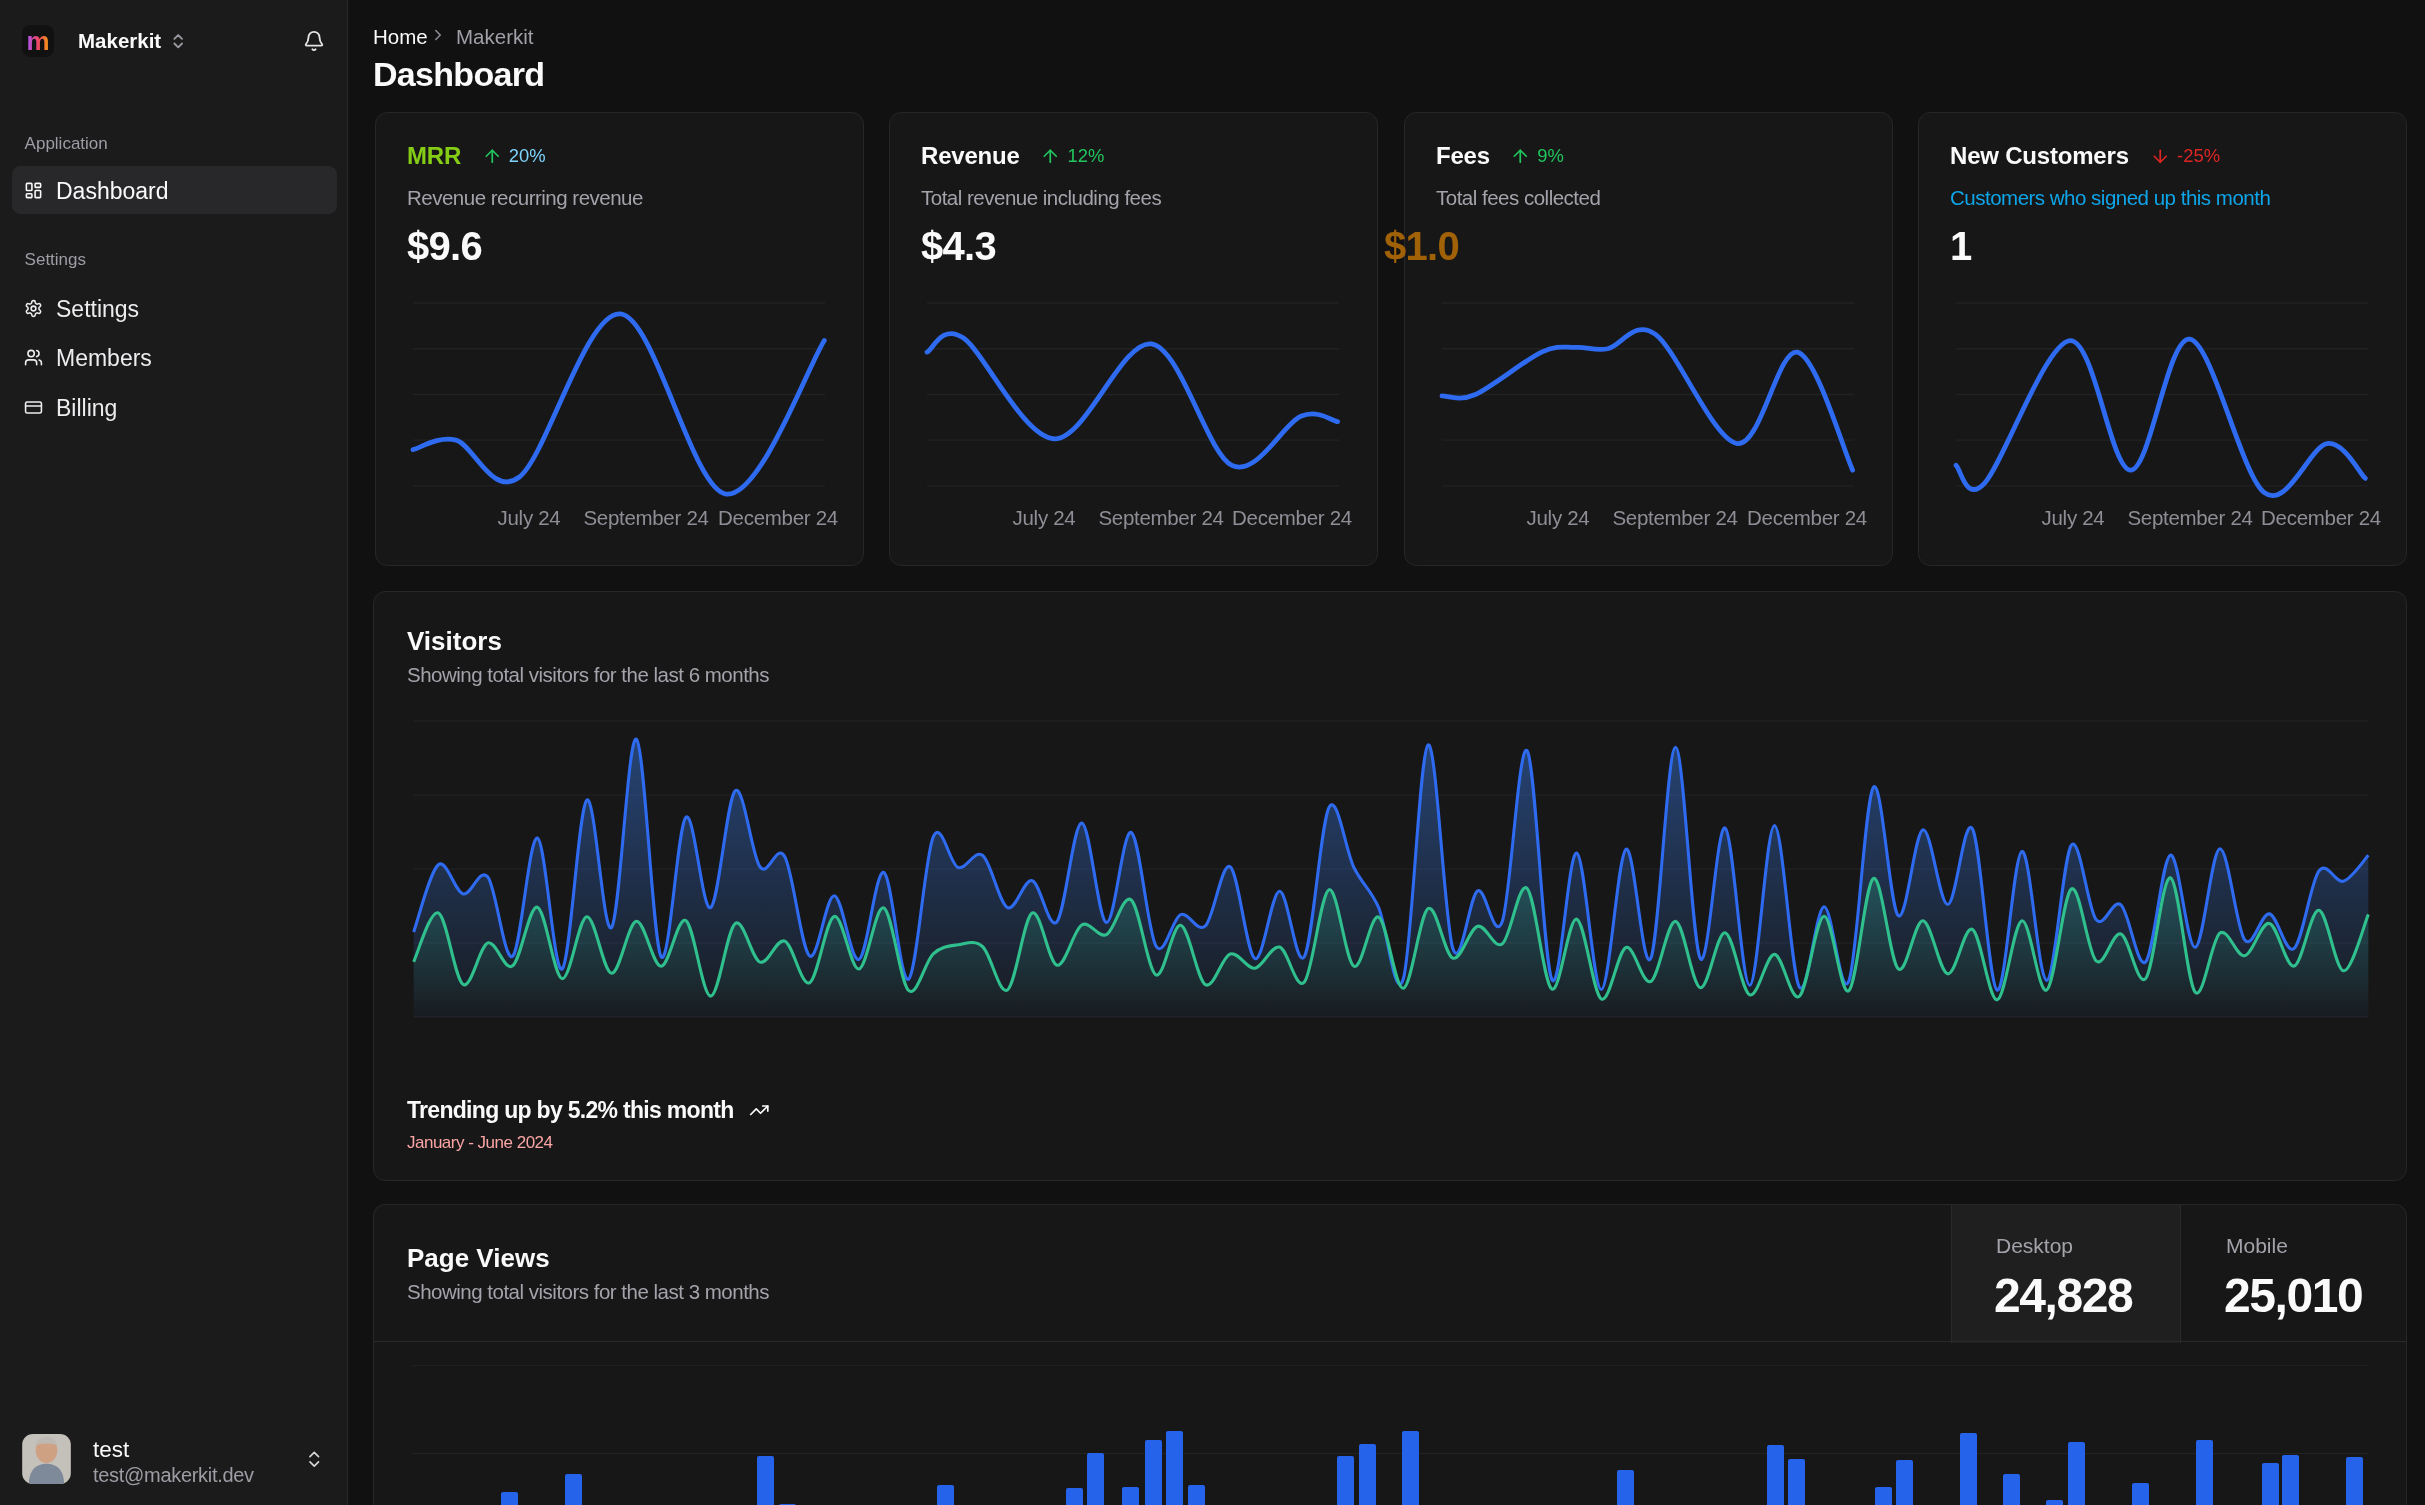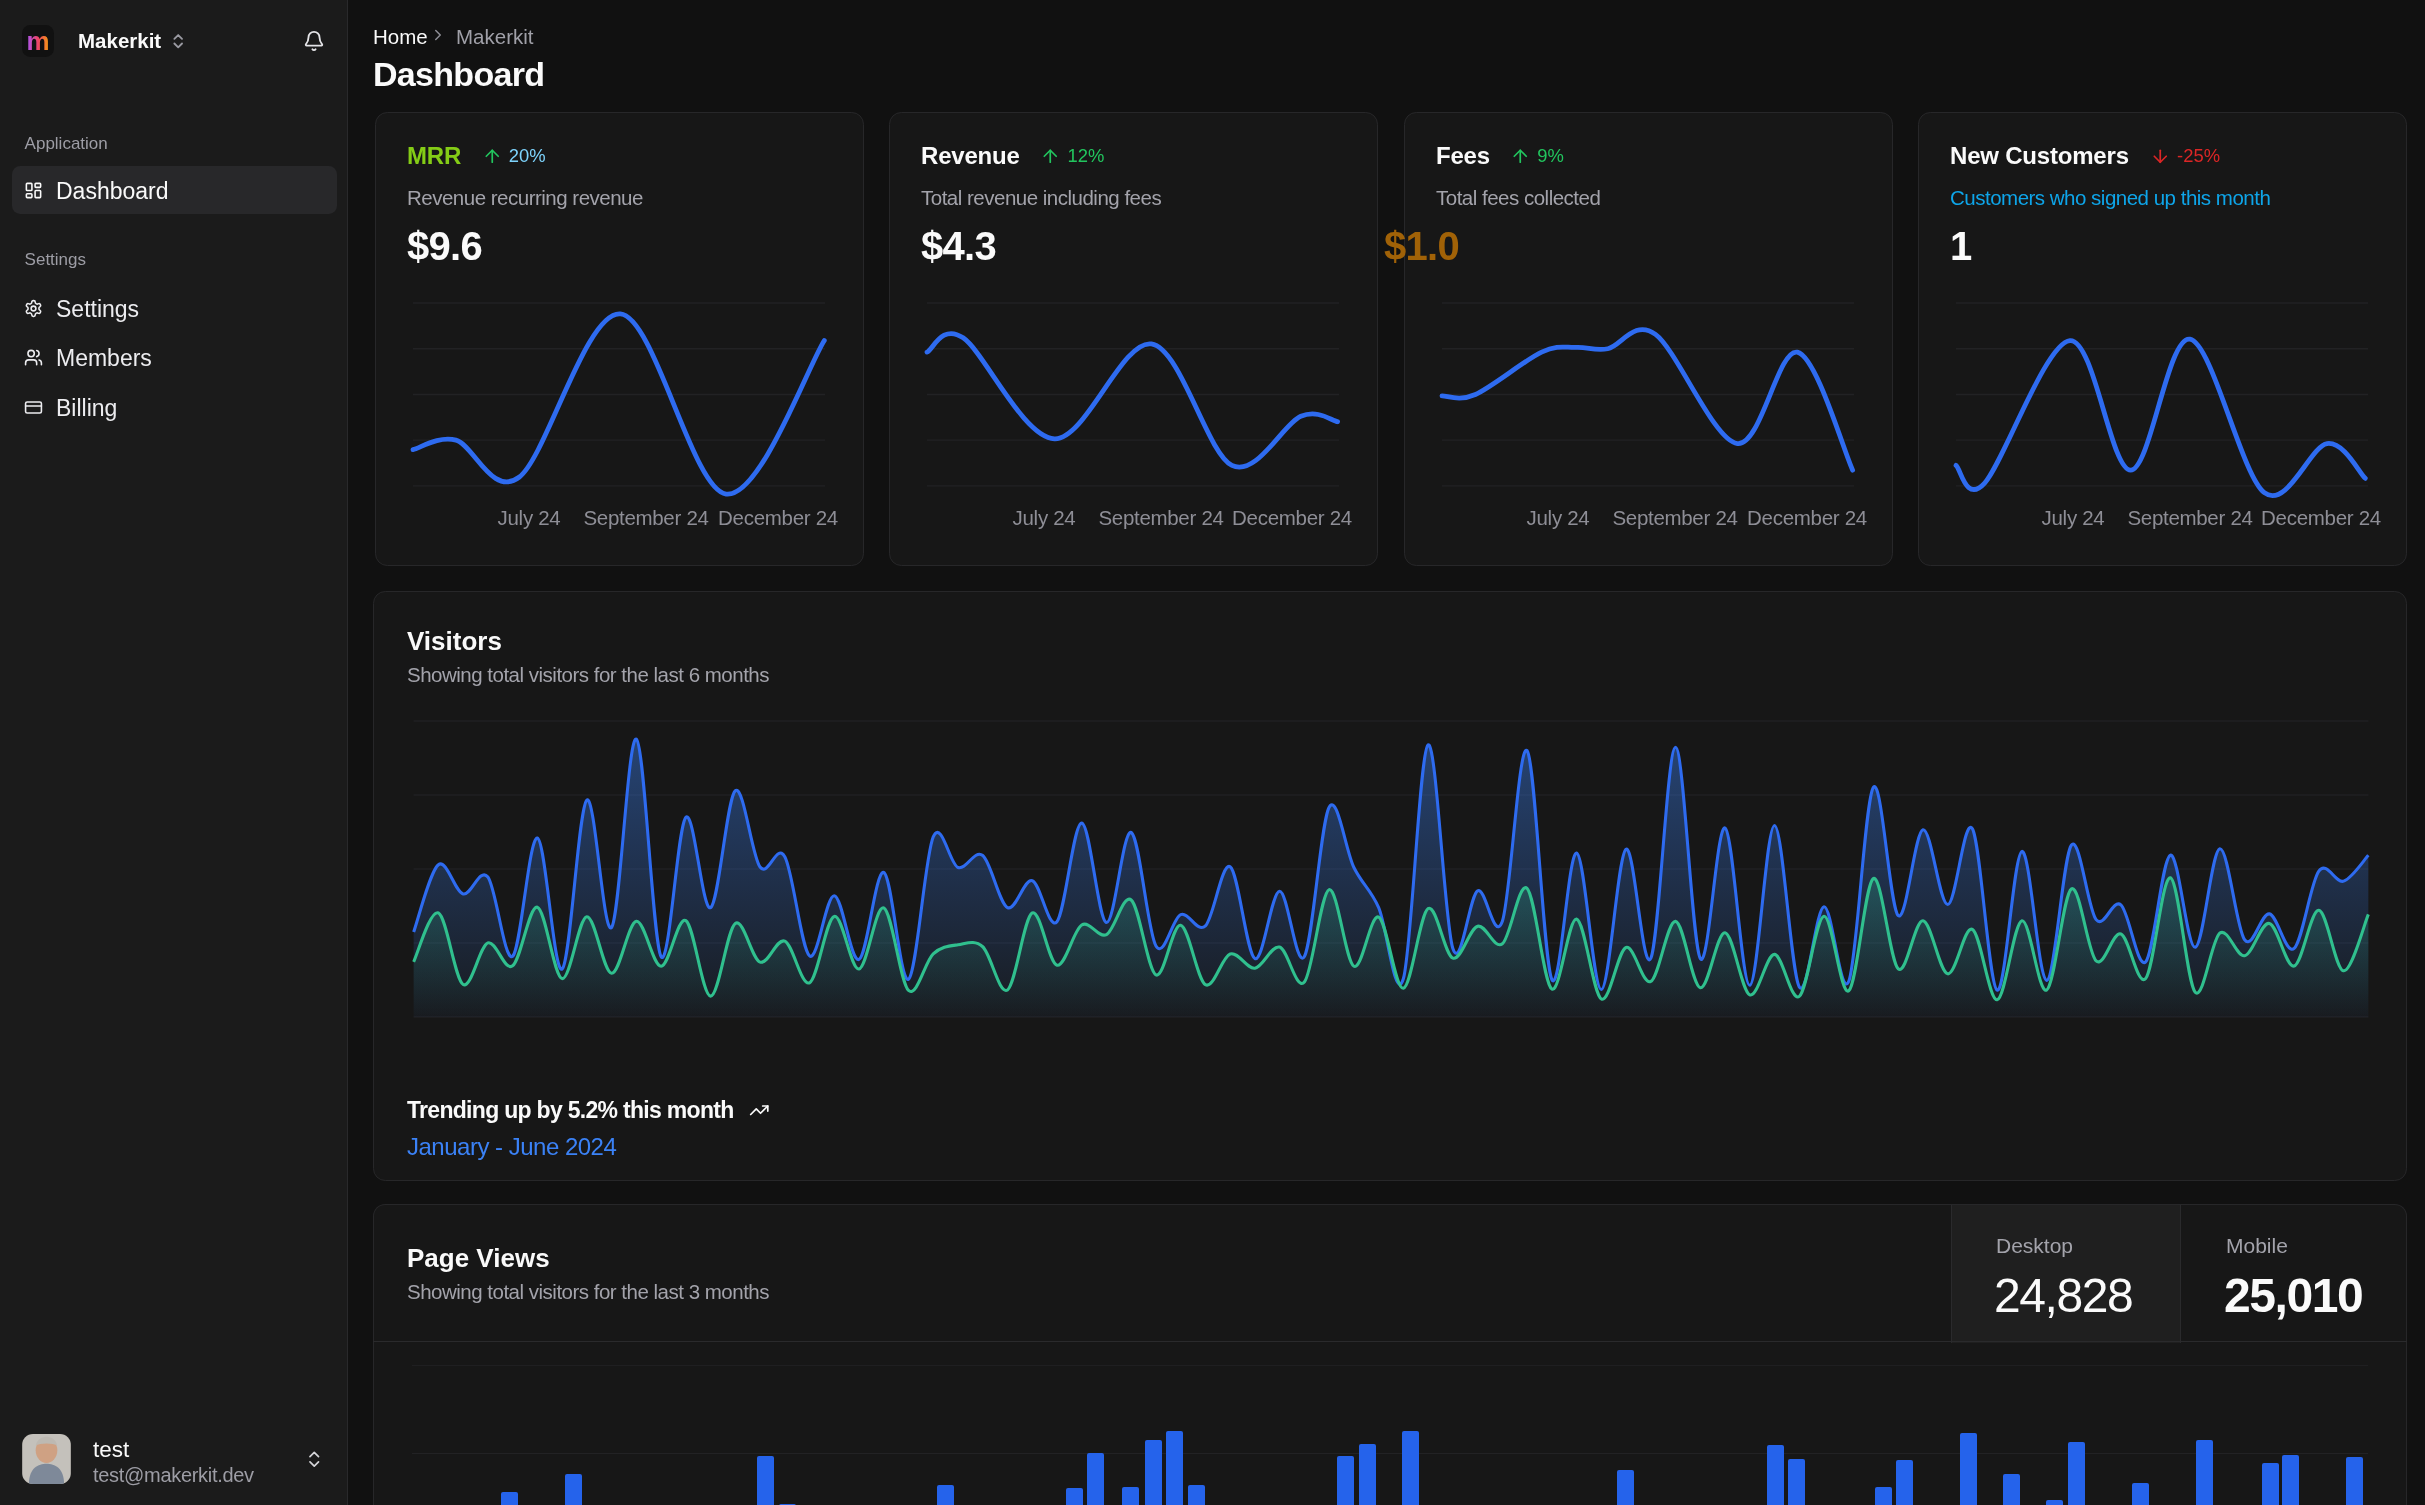--- a/index.html
+++ b/index.html
@@ -202,30 +202,30 @@
 <path d="M0.0,353.1C6.0,341.1 24.2,275.9 36.3,281.4C48.4,287.0 60.5,379.0 72.6,386.3C84.6,393.6 96.7,330.0 108.8,325.4C120.9,320.9 133.0,367.7 145.1,359.0C157.2,350.3 169.3,269.9 181.4,273.0C193.5,276.1 205.6,375.4 217.7,377.7C229.8,380.0 241.9,288.3 253.9,287.0C266.0,285.7 278.1,368.8 290.2,369.9C302.3,371.0 314.4,295.4 326.5,293.7C338.6,292.0 350.7,359.7 362.8,359.5C374.9,359.4 387.0,285.4 399.1,292.7C411.2,300.1 423.2,402.8 435.3,403.4C447.4,404.1 459.5,305.1 471.6,296.8C483.7,288.4 495.8,349.2 507.9,353.5C520.0,357.8 532.1,317.6 544.2,322.7C556.3,327.7 568.4,389.8 580.5,383.8C592.5,377.7 604.6,289.8 616.7,286.5C628.8,283.1 640.9,365.7 653.0,363.6C665.1,361.6 677.2,268.9 689.3,274.1C701.4,279.4 713.5,383.9 725.6,395.1C737.7,406.4 749.8,352.7 761.8,341.5C773.9,330.3 786.0,329.8 798.1,328.1C810.2,326.3 822.3,319.9 834.4,331.0C846.5,342.0 858.6,402.5 870.7,394.3C882.8,386.0 894.9,287.5 907.0,281.5C919.1,275.4 931.1,355.1 943.2,358.0C955.3,361.0 967.4,306.6 979.5,299.1C991.6,291.7 1003.7,319.3 1015.8,313.2C1027.9,307.1 1040.0,252.6 1052.1,262.4C1064.2,272.2 1076.3,366.0 1088.4,372.2C1100.4,378.4 1112.5,297.1 1124.6,299.5C1136.7,301.9 1148.8,379.6 1160.9,386.6C1173.0,393.6 1185.1,345.6 1197.2,341.6C1209.3,337.6 1221.4,364.1 1233.5,362.4C1245.6,360.7 1257.7,328.1 1269.7,331.5C1281.8,334.9 1293.9,396.8 1306.0,382.8C1318.1,368.7 1330.2,251.1 1342.3,247.2C1354.4,243.4 1366.5,352.9 1378.6,359.6C1390.7,366.3 1402.8,282.1 1414.9,287.5C1427.0,292.9 1439.0,394.0 1451.1,391.9C1463.2,389.8 1475.3,282.4 1487.4,275.0C1499.5,267.7 1511.6,343.4 1523.7,347.7C1535.8,352.0 1547.9,304.4 1560.0,300.9C1572.1,297.4 1584.2,335.9 1596.3,326.7C1608.3,317.5 1620.4,234.4 1632.5,245.4C1644.6,256.5 1656.7,385.5 1668.8,393.0C1680.9,400.5 1693.0,288.1 1705.1,290.5C1717.2,293.0 1729.3,400.7 1741.4,407.6C1753.5,414.6 1765.6,336.3 1777.6,332.0C1789.7,327.7 1801.8,388.3 1813.9,381.9C1826.0,375.6 1838.1,292.3 1850.2,293.8C1862.3,295.4 1874.4,388.3 1886.5,391.1C1898.6,393.9 1910.7,308.8 1922.8,310.6C1934.9,312.3 1946.9,396.2 1959.0,401.5C1971.1,406.8 1983.2,341.8 1995.3,342.2C2007.4,342.6 2019.5,413.1 2031.6,403.8C2043.7,394.5 2055.8,287.8 2067.9,286.4C2080.0,285.0 2092.1,404.8 2104.2,395.6C2116.2,386.3 2128.3,236.2 2140.4,230.9C2152.5,225.5 2164.6,353.1 2176.7,363.4C2188.8,373.7 2200.9,291.5 2213.0,292.8C2225.1,294.0 2237.2,368.6 2249.3,370.7C2261.4,372.8 2273.5,299.2 2285.5,305.5C2297.6,311.9 2309.7,410.9 2321.8,408.7C2333.9,406.6 2346.0,295.2 2358.1,292.8C2370.2,290.4 2382.3,402.2 2394.4,394.4C2406.5,386.7 2418.6,253.2 2430.7,246.1C2442.8,239.0 2454.8,340.7 2466.9,351.7C2479.0,362.7 2491.1,307.9 2503.2,312.2C2515.3,316.5 2527.4,391.2 2539.5,377.5C2551.6,363.8 2563.7,226.5 2575.8,229.8C2587.9,233.2 2600.0,384.1 2612.1,397.6C2624.1,411.2 2636.2,319.9 2648.3,311.0C2660.4,302.1 2672.5,346.5 2684.6,344.2C2696.7,341.8 2708.8,294.2 2720.9,296.8C2733.0,299.3 2745.1,362.5 2757.2,359.3C2769.3,356.1 2781.4,276.4 2793.4,277.5C2805.5,278.7 2817.6,365.3 2829.7,366.3C2841.8,367.3 2860.0,297.3 2866.0,283.6" stroke="#30c08e" stroke-width="4.5" fill="none"></path>
 </svg>
     </div>
 <div style="position:absolute;left:407px;top:1097px;display:flex;align-items:center;gap:15px">
       <span style="font-size:23px;font-weight:700;color:#fafafa;letter-spacing:-0.7px">Trending up by 5.2% this month</span>
       <svg width="20.5" height="20.5" viewBox="0 0 24 24" fill="none" stroke="#fafafa" stroke-width="2" stroke-linecap="round" stroke-linejoin="round" style="">
         <polyline points="22 7 13.5 15.5 8.5 10.5 2 17"></polyline>
         <polyline points="16 7 22 7 22 13"></polyline>
       </svg>
     </div>
-<div style="position:absolute;left:407px;top:1133px;font-size:24px;letter-spacing:-0.5px;color:#3b82f6">January - June 2024</div>
+<div style="position:absolute;left:407px;top:1133px;font-size:17px;letter-spacing:-0.5px;color:#fca5a5">January - June 2024</div>
 
 <div style="position:absolute;left:373px;top:1204px;width:2034px;height:382px;background:#171717;border:1.4px solid #272729;border-radius:12.3px 12.3px 0 0;border-bottom:none"></div>
 <div style="position:absolute;left:407px;top:1243px;font-size:26px;font-weight:700;color:#fafafa">Page Views</div>
 <div style="position:absolute;left:407px;top:1280px;font-size:20.5px;letter-spacing:-0.5px;color:#a3a3ab">Showing total visitors for the last 3 months</div>
 <div style="position:absolute;left:1951px;top:1205px;width:229px;height:138px;background:#1f1f1f;border-left:1.4px solid #2a2a2c;box-sizing:border-box"></div>
 <div style="position:absolute;left:2180px;top:1205px;width:227px;height:138px;border-left:1.4px solid #2a2a2c;box-sizing:border-box"></div>
 <div style="position:absolute;left:373px;top:1341px;width:2034px;height:1.4px;background:#2a2a2c"></div>
 <div style="position:absolute;left:1996px;top:1234px;font-size:21px;color:#a3a3ab">Desktop</div>
-<div style="position:absolute;left:1994px;top:1268px;font-size:48px;font-weight:400;color:#fafafa;letter-spacing:-1.4px">24,828</div>
+<div style="position:absolute;left:1994px;top:1268px;font-size:48px;font-weight:700;color:#fafafa;letter-spacing:-1.4px">24,828</div>
 <div style="position:absolute;left:2226px;top:1234px;font-size:21px;color:#a3a3ab">Mobile</div>
 <div style="position:absolute;left:2224px;top:1268px;font-size:48px;font-weight:700;color:#fafafa;letter-spacing:-1.4px">25,010</div>
 <div style="position:absolute;left:412px;top:1365px;width:1956px;height:1.4px;background:#1f1f21"></div>
 <div style="position:absolute;left:412px;top:1453px;width:1956px;height:1.4px;background:#222224"></div>
 <div style="position:absolute;left:501px;top:1492px;width:17px;height:40px;background:#2563eb;border-radius:2px 2px 0 0"></div>
     <div style="position:absolute;left:565px;top:1474px;width:17px;height:58px;background:#2563eb;border-radius:2px 2px 0 0"></div>
     <div style="position:absolute;left:757px;top:1456px;width:17px;height:76px;background:#2563eb;border-radius:2px 2px 0 0"></div>
     <div style="position:absolute;left:779px;top:1504px;width:17px;height:29px;background:#2563eb;border-radius:2px 2px 0 0"></div>
     <div style="position:absolute;left:937px;top:1485px;width:17px;height:47px;background:#2563eb;border-radius:2px 2px 0 0"></div>
     <div style="position:absolute;left:1066px;top:1488px;width:17px;height:44px;background:#2563eb;border-radius:2px 2px 0 0"></div>

